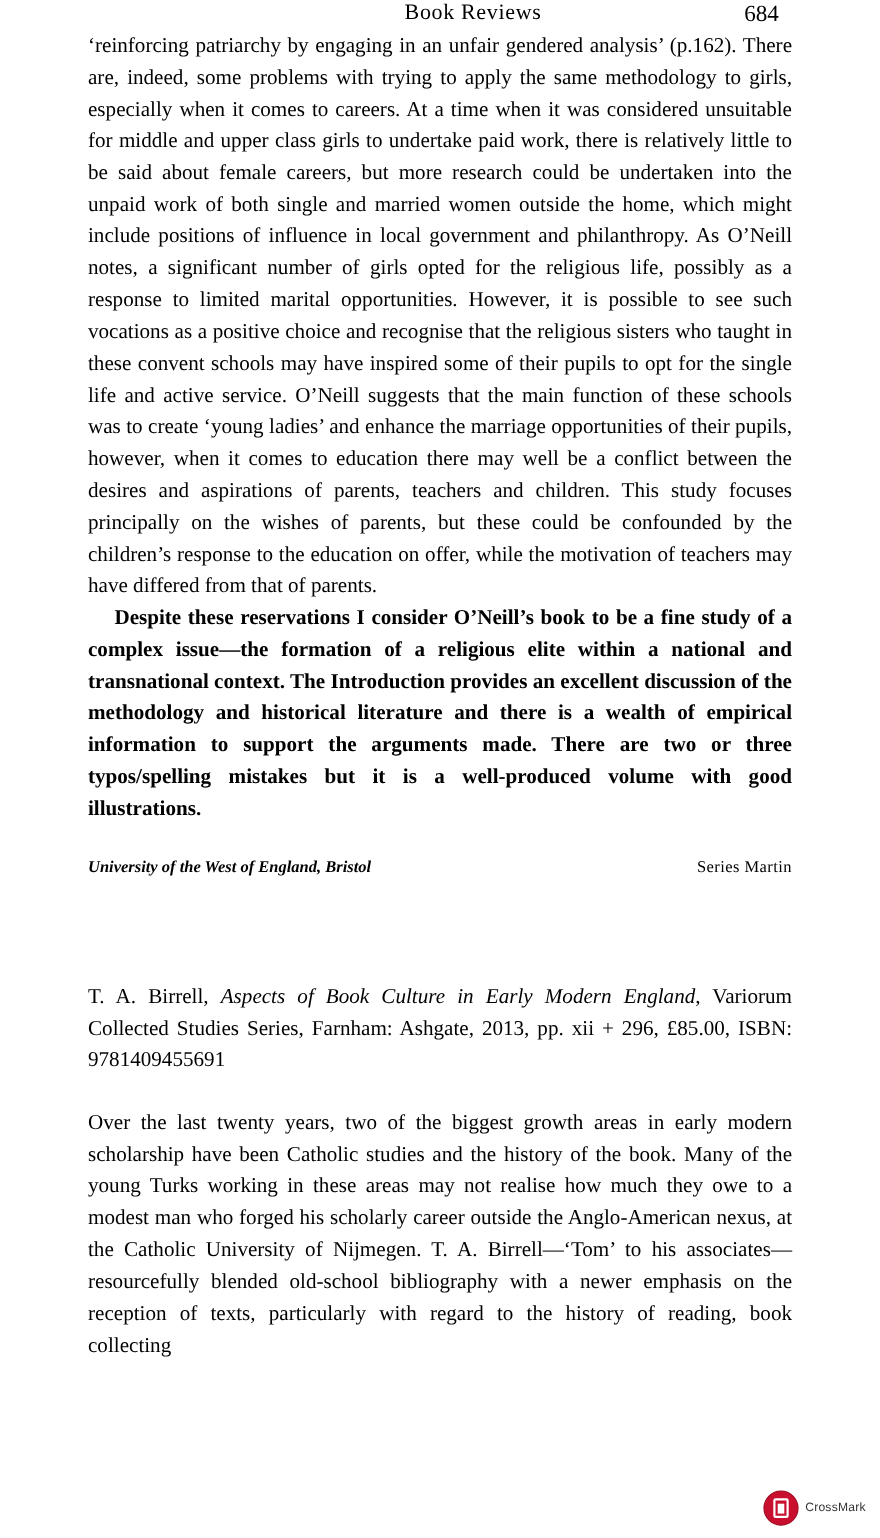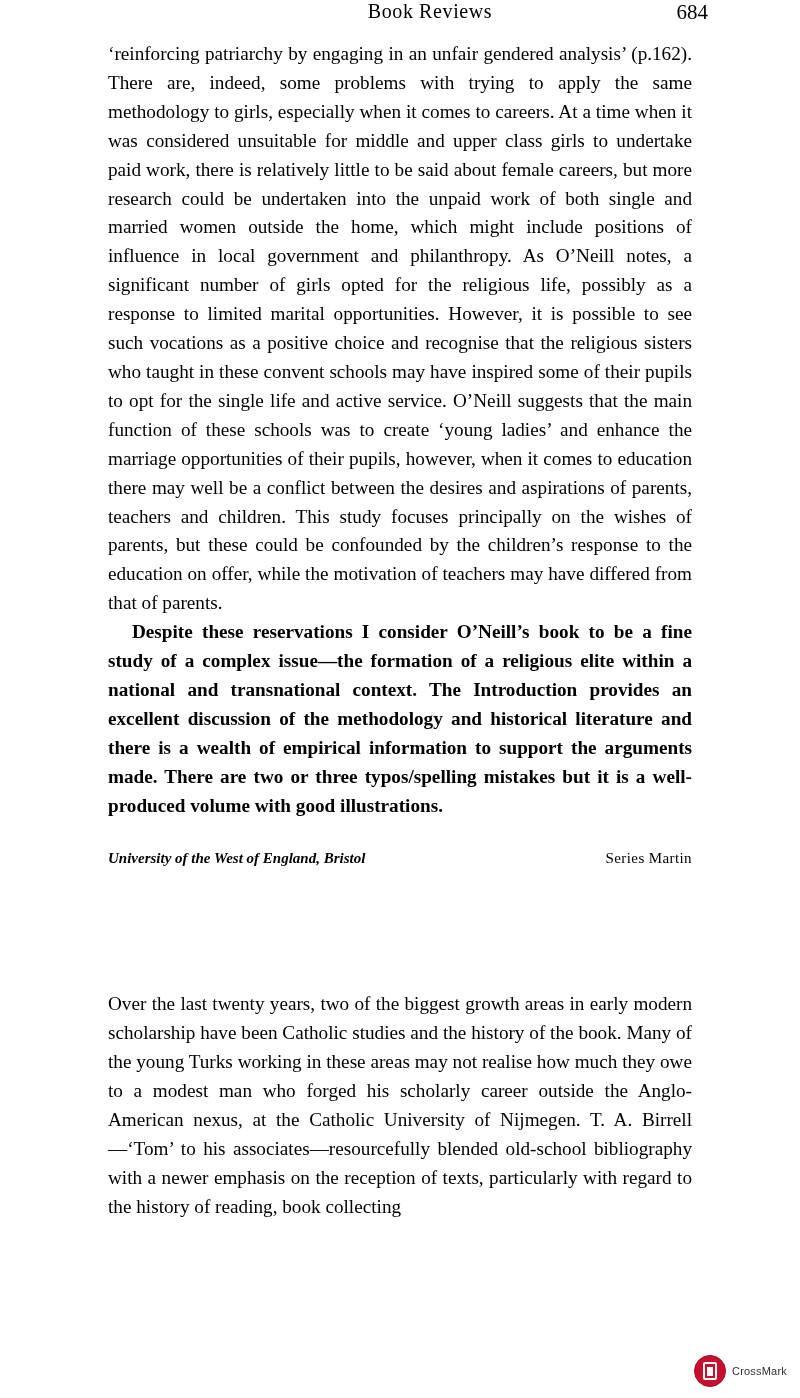--- a/index.html
+++ b/index.html
@@ -43,23 +43,23 @@
   .header-page {
     position: absolute;
     right: 92px;
     top: 0;
     font-size: 21px;
     font-family: "Liberation Serif", serif;
   }
   .body-col {
     position: absolute;
     left: 0px;
-    top: 40px;
+    top: 28px;
     width: 800px;
-    padding: 0 108px;
+    padding: 0 80px;
     box-sizing: border-box;
   }
   p.para {
     margin: 0;
     font-size: 19.2px;
     line-height: 28.9px;
     text-align: justify;
     text-justify: inter-word;
     font-family: "Liberation Serif", serif;
   }
@@ -166,20 +166,21 @@
 
     <p class="para indent">Despite these reservations I consider O’Neill’s book to be a fine study of a complex issue—the formation of a religious elite within a national and transnational context. The Introduction provides an excellent discussion of the methodology and historical literature and there is a wealth of empirical information to support the arguments made. There are two or three typos/spelling mistakes but it is a well-produced volume with good illustrations.</p>
 
     <div class="sig-row">
       <span class="sig-left">University of the West of England, Bristol</span>
       <span class="sig-right">Series Martin</span>
     </div>
 
     <div class="gap"></div>
 
+    <p class="review-head"><span>T. A. Birrell, </span><span class="ital">Aspects of Book Culture in Early Modern England</span><span>, Variorum Collected Studies Series, Farnham: Ashgate, 2013, pp. xii + 296, £85.00, ISBN: 9781409455691</span></p>
 
     <div class="spacer-sm"></div>
 
     <p class="para">Over the last twenty years, two of the biggest growth areas in early modern scholarship have been Catholic studies and the history of the book. Many of the young Turks working in these areas may not realise how much they owe to a modest man who forged his scholarly career outside the Anglo-American nexus, at the Catholic University of Nijmegen. T. A. Birrell—‘Tom’ to his associates—resourcefully blended old-school bibliography with a newer emphasis on the reception of texts, particularly with regard to the history of reading, book collecting</p>
 
   </div>
 
   <div class="crossmark">
     <div class="cm-badge"></div>
     <div class="cm-text">CrossMark</div>

